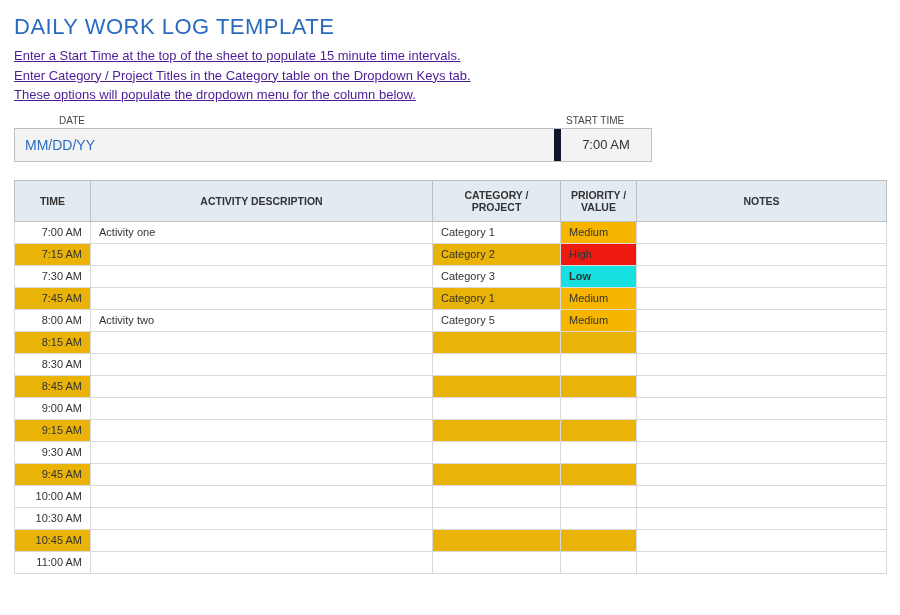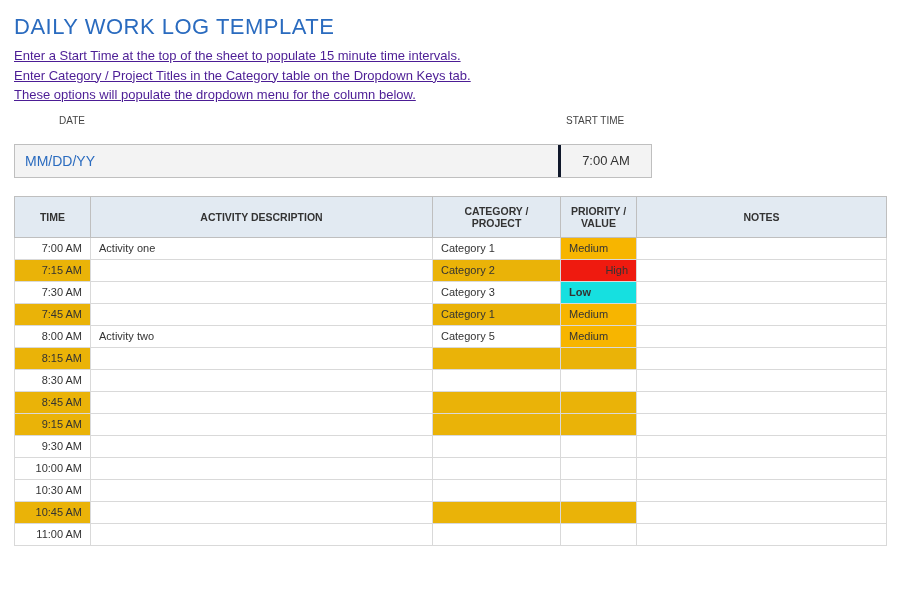--- a/index.html
+++ b/index.html
@@ -24,37 +24,37 @@
     font-size: 13px;
     line-height: 1.5;
     margin-bottom: 10px;
     text-decoration: underline;
   }
   .meta-labels {
     display: flex;
     width: 638px;
     font-size: 10px;
     color: #444;
-    margin-bottom: 18px;
+    margin-bottom: 2px;
     padding-left: 45px;
   }
   .meta-labels .date-label { flex: 1; }
   .meta-labels .start-label { width: 90px; text-align: left; padding-left: 4px;}
   .meta-row {
     display: flex;
     width: 638px;
     border: 1px solid #bfbfbf;
     background: #f3f3f3;
   }
   .meta-row .date-box {
     flex: 1;
     padding: 8px 10px;
     color: #2a6bbf;
     font-size: 14px;
-    border-right: 3px solid #0f172a;
+    border-right: 7px solid #0f172a;
     background: #f3f3f3;
   }
   .meta-row .time-box {
     width: 90px;
     padding: 8px 10px;
     text-align: center;
     color: #333;
     font-size: 13px;
     background: #f3f3f3;
   }
@@ -89,21 +89,21 @@
   col.c-notes{ width: 250px; }
 
   td.time-cell { text-align: right; padding-right: 10px; }
   tr.alt td.time-cell,
   tr.alt td.cat-cell,
   tr.alt td.pri-cell { background: #eab308; }
   tr.alt td.act-cell,
   tr.alt td.notes-cell { background: #fff; }
 
   .pri-Medium { background: #f7b500 !important; color: #333; }
-  .pri-High   { background: #ef1a0f !important; color: #333; text-align: right; }
+  .pri-High   { background: #ef1a0f !important; color: #333; }
   .pri-Low    { background: #16e0e0 !important; color: #333; font-weight: bold; }
 </style>
 </head>
 <body>
 
 <div class="title">DAILY WORK LOG TEMPLATE</div>
 
 <div class="instructions">
   <div>Enter a Start Time at the top of the sheet to populate 15 minute time intervals.</div>
   <div>Enter Category / Project Titles in the Category table on the Dropdown Keys tab.</div>
@@ -186,29 +186,43 @@
         <td class="pri-cell"></td>
         <td class="notes-cell"></td>
       </tr>
       <tr class="alt">
         <td class="time-cell">8:45 AM</td>
         <td class="act-cell"></td>
         <td class="cat-cell"></td>
         <td class="pri-cell"></td>
         <td class="notes-cell"></td>
       </tr>
+      <tr>
+        <td class="time-cell">9:00 AM</td>
+        <td class="act-cell"></td>
+        <td class="cat-cell"></td>
+        <td class="pri-cell"></td>
+        <td class="notes-cell"></td>
+      </tr>
       <tr class="alt">
         <td class="time-cell">9:15 AM</td>
         <td class="act-cell"></td>
         <td class="cat-cell"></td>
         <td class="pri-cell"></td>
         <td class="notes-cell"></td>
       </tr>
       <tr>
         <td class="time-cell">9:30 AM</td>
+        <td class="act-cell"></td>
+        <td class="cat-cell"></td>
+        <td class="pri-cell"></td>
+        <td class="notes-cell"></td>
+      </tr>
+      <tr class="alt">
+        <td class="time-cell">9:45 AM</td>
         <td class="act-cell"></td>
         <td class="cat-cell"></td>
         <td class="pri-cell"></td>
         <td class="notes-cell"></td>
       </tr>
       <tr>
         <td class="time-cell">10:00 AM</td>
         <td class="act-cell"></td>
         <td class="cat-cell"></td>
         <td class="pri-cell"></td>

